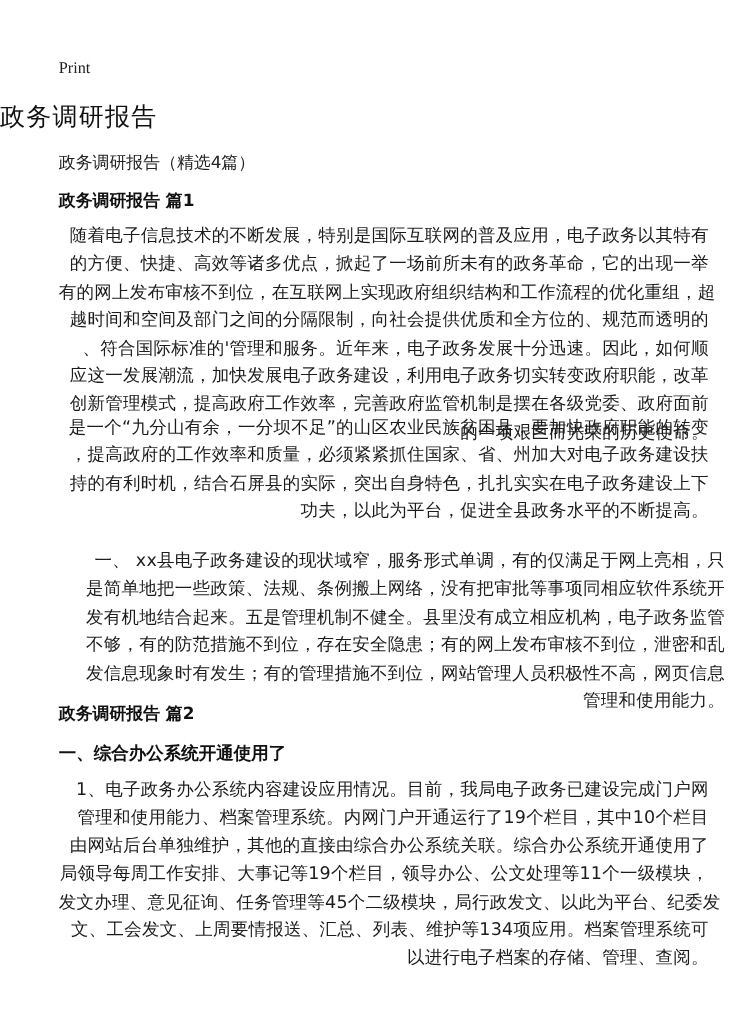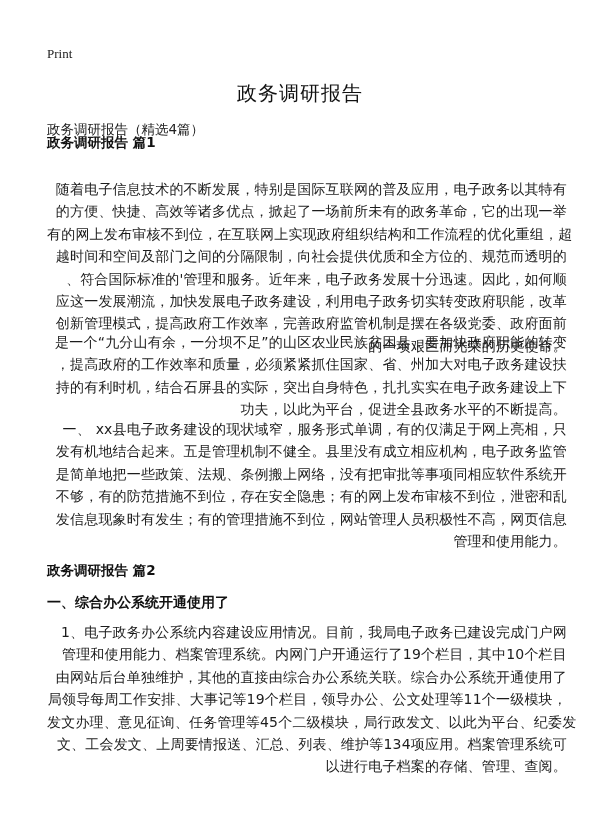--- a/index.html
+++ b/index.html
@@ -8,21 +8,21 @@
       position: relative;
       font-family: "DejaVu Sans", sans-serif;
       color: #1a1a1a;
     }
     .page { position: absolute; left: 0; top: 0; width: 600px; height: 808px; }
     .print {
       position: absolute; left: 47px; top: 46px;
       font-family: "Liberation Serif", serif; font-size: 13px; color: #222;
     }
     .title {
-      position: absolute; left: 0; top: 80px; width: 600px; text-align: center;
+      position: absolute; left: 0; top: 80px; width: 600px; text-align: left;
       font-size: 20px; color: #111; letter-spacing: 1px;
     }
     .subtitle {
       position: absolute; left: 47px; top: 121px;
       font-size: 13.5px; color: #222;
     }
     .h {
       position: absolute; left: 47px;
       font-size: 13.5px; font-weight: bold; color: #111;
     }
@@ -36,44 +36,44 @@
 <body>
 
 <div class="page">
 
   <div class="print">Print</div>
 
   <div class="title">政务调研报告</div>
 
   <div class="subtitle">政务调研报告（精选4篇）</div>
 
-  <div class="h" style="top:134px;">政务调研报告 篇1</div>
+  <div class="h" style="top:152px;">政务调研报告 篇1</div>
 
   <div class="para" style="top:178px;">
     <div class="line">随着电子信息技术的不断发展，特别是国际互联网的普及应用，电子政务以其特有</div>
     <div class="line">的方便、快捷、高效等诸多优点，掀起了一场前所未有的政务革命，它的出现一举</div>
     <div class="line">有的网上发布审核不到位，在互联网上实现政府组织结构和工作流程的优化重组，超</div>
     <div class="line">越时间和空间及部门之间的分隔限制，向社会提供优质和全方位的、规范而透明的</div>
     <div class="line">、符合国际标准的'管理和服务。近年来，电子政务发展十分迅速。因此，如何顺</div>
     <div class="line">应这一发展潮流，加快发展电子政务建设，利用电子政务切实转变政府职能，改革</div>
     <div class="line">创新管理模式，提高政府工作效率，完善政府监管机制是摆在各级党委、政府面前</div>
     <div class="line">的一项艰巨而光荣的历史使命。</div>
   </div>
 
   <div class="para" style="top:331px;">
     <div class="line">是一个“九分山有余，一分坝不足”的山区农业民族贫困县，要加快政府职能的转变</div>
     <div class="line">，提高政府的工作效率和质量，必须紧紧抓住国家、省、州加大对电子政务建设扶</div>
     <div class="line">持的有利时机，结合石屏县的实际，突出自身特色，扎扎实实在电子政务建设上下</div>
     <div class="line">功夫，以此为平台，促进全县政务水平的不断提高。</div>
   </div>
 
-  <div class="para" style="top:418px;">
+  <div class="para" style="top:438px;margin-left:13px;">
     <div class="line">一、 xx县电子政务建设的现状域窄，服务形式单调，有的仅满足于网上亮相，只</div>
+    <div class="line">是简单地把一些政策、法规、条例搬上网络，没有把审批等事项同相应软件系统开</div>
     <div class="line">发有机地结合起来。五是管理机制不健全。县里没有成立相应机构，电子政务监管</div>
-    <div class="line">是简单地把一些政策、法规、条例搬上网络，没有把审批等事项同相应软件系统开</div>
     <div class="line">不够，有的防范措施不到位，存在安全隐患；有的网上发布审核不到位，泄密和乱</div>
     <div class="line">发信息现象时有发生；有的管理措施不到位，网站管理人员积极性不高，网页信息</div>
     <div class="line">管理和使用能力。</div>
   </div>
 
   <div class="h" style="top:562px;">政务调研报告 篇2</div>
 
   <div class="h" style="top:594px; font-size:14px;">一、综合办公系统开通使用了</div>
 
   <div class="para" style="top:621px;">

